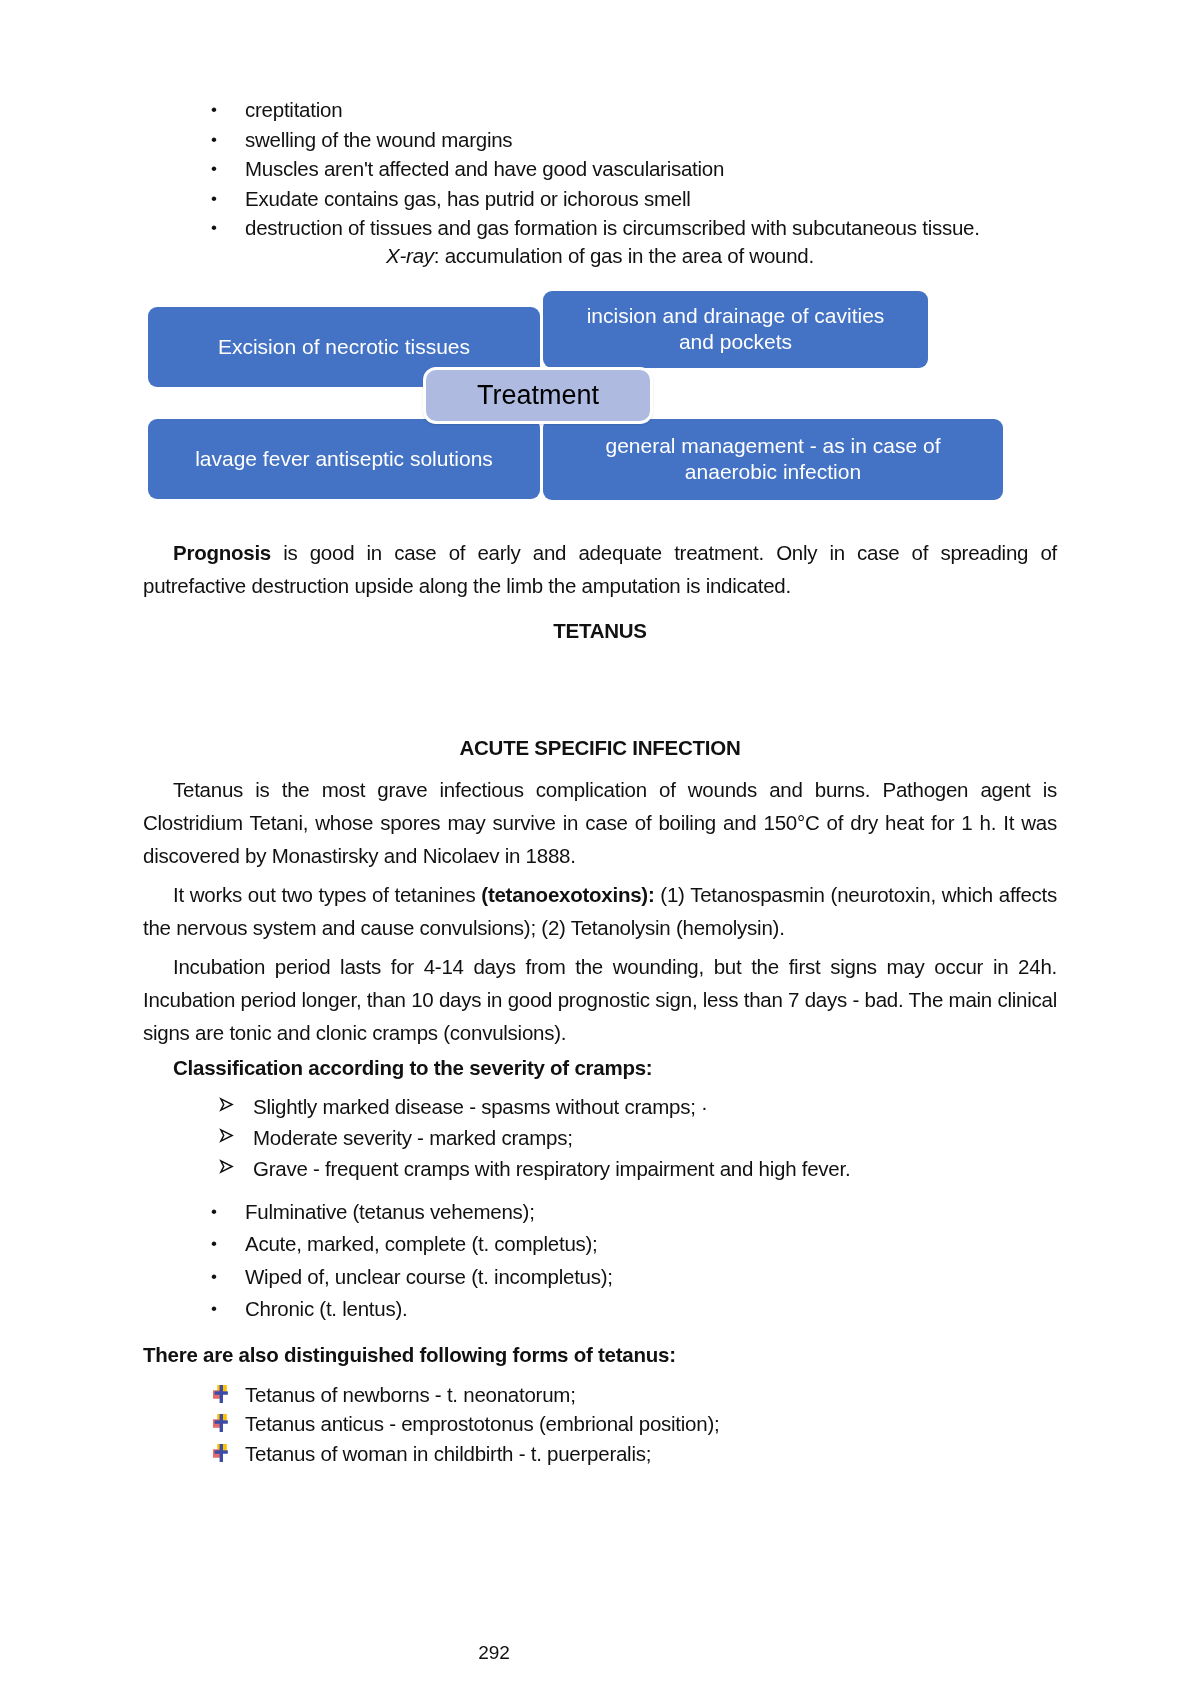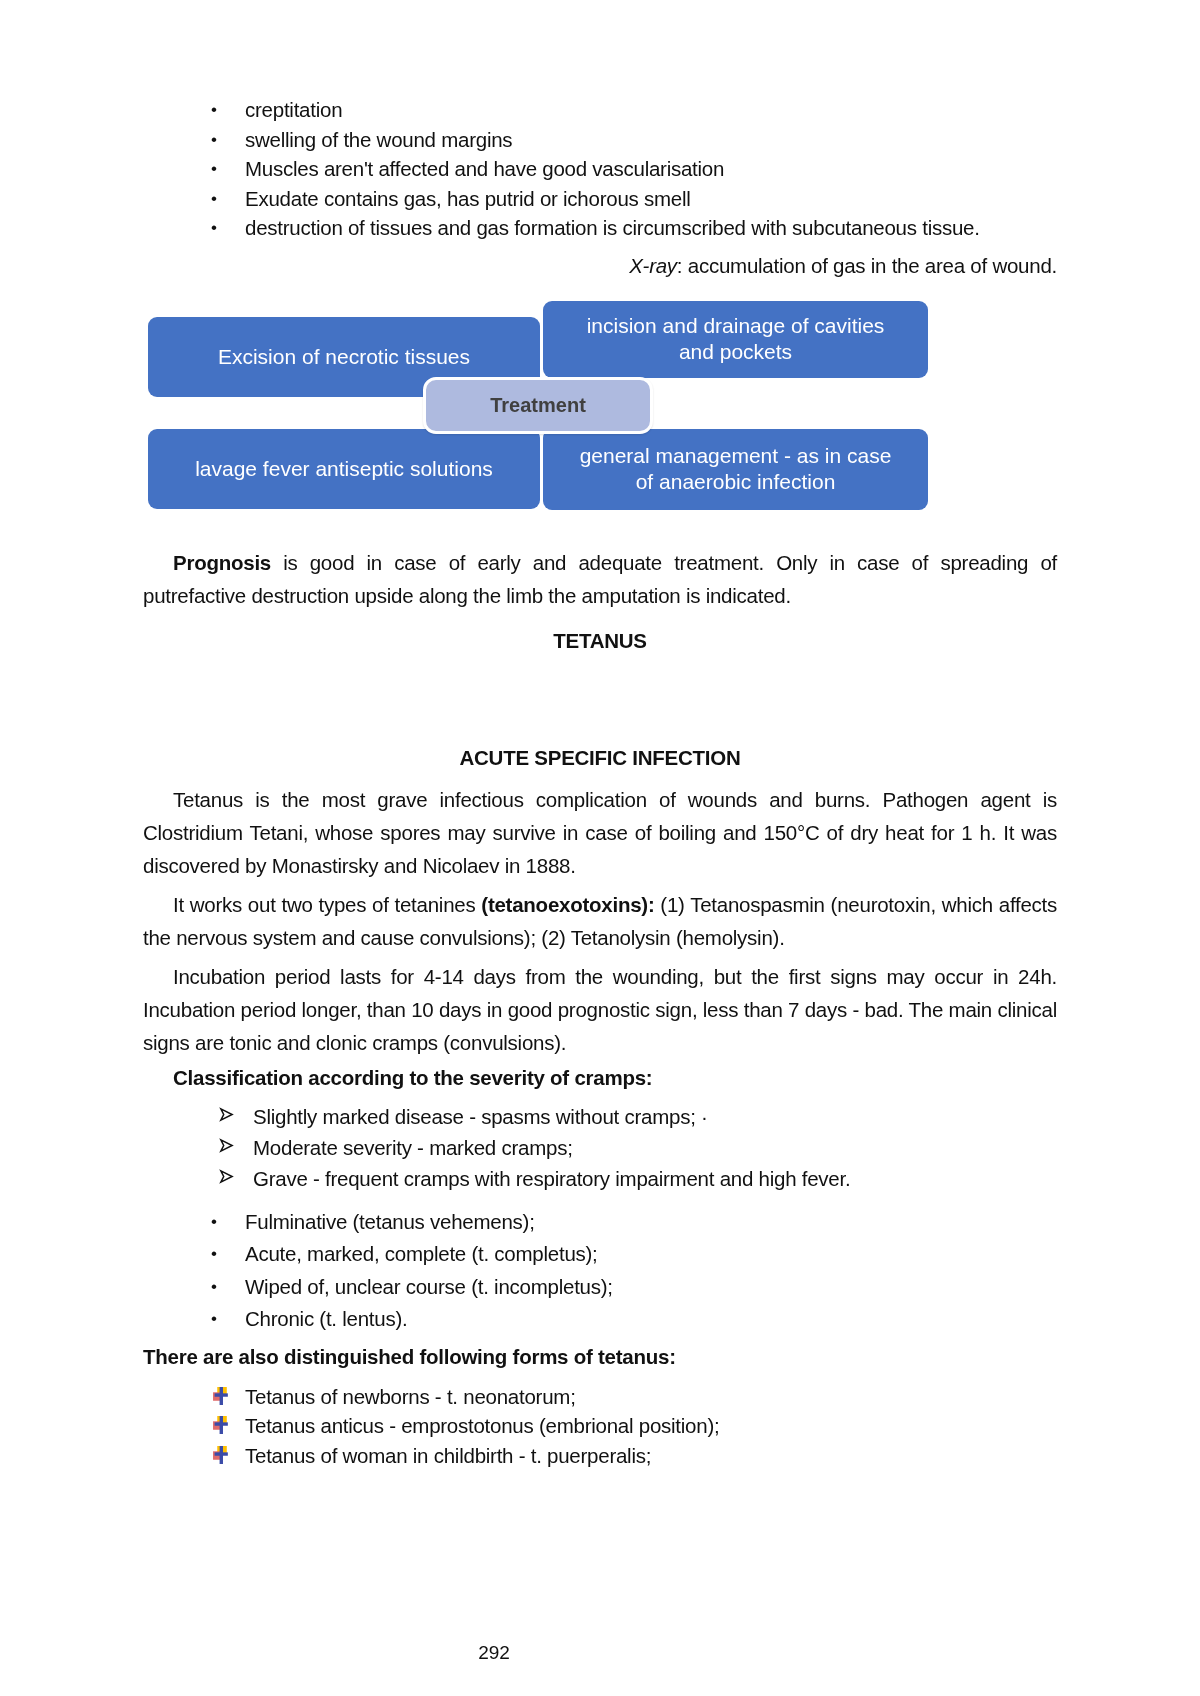--- a/index.html
+++ b/index.html
@@ -12,39 +12,39 @@
   .content { position:absolute; left:143px; top:0; width:914px; }
 
   
   .list { padding-top:0; }
   .li { display:flex; align-items:flex-start; }
   .li .txt { flex:1; }
   .dot-list .li { line-height:29.5px; margin-left:68px; }
   .dot-list .mk { width:34px; font-size:17px; }
   .symptoms { padding-top:95px; }
 
-  .xray { margin-top:10px; text-align:right; line-height:26px; }
+  .xray { text-align:center; line-height:26px; }
   .xray .it { font-style:italic; }
 
   
   .diagram { position:relative; margin-top:22px; margin-left:5px; width:780px; height:208px; }
   .dbox {
     position:absolute; background:#4472C4; color:#fff; border-radius:9px;
     display:flex; align-items:center; justify-content:center; text-align:center;
     font-size:21px; line-height:26px; padding:0 30px; letter-spacing:0;
   }
   .dbox.tl { left:0;   top:16px;     width:392px; height:80px; }
   .dbox.tr { left:395px; top:0;   width:385px; height:77px; }
   .dbox.bl { left:0;   top:128px; width:392px; height:80px; }
-  .dbox.br { left:395px; top:128px; width:385px; height:81px; }
+  .dbox.br { left:395px; top:128px; width:460px; height:81px; }
   .dcenter {
     position:absolute; left:275px; top:76px; width:230px; height:57px;
     background:#AEBADF; border:3px solid #ffffff; border-radius:13px;
     display:flex; align-items:center; justify-content:center;
-    font-weight:bold; color:#404040; font-size:20px; letter-spacing:0;
+    font-weight:normal; color:#000000; font-size:27px; letter-spacing:0;
     box-shadow:0 1px 2px rgba(0,0,0,0.12);
   }
 
   .para { line-height:33px; text-align:justify; text-indent:30px; }
   .prognosis { margin-top:37px; }
   .lead-bold { font-weight:bold; }
 
   .h-center { text-align:center; font-weight:bold; line-height:26px; }
   .h-acute { margin-top:91px; }
   .h-tetanus { margin-top:16px; }
@@ -56,21 +56,21 @@
 
   .subhead { font-weight:bold; line-height:26px; }
   .sev-head { margin-top:6px; text-indent:30px; }
   .arrow-list { margin-top:10px; }
   .arrow-list .li { line-height:31px; margin-left:76px; }
   .arrow-list .mk { width:34px; padding-top:6px; }
   .course-head { margin-top:8px; }
   .course-list { margin-top:12px; }
   .course-list .li { line-height:32.5px; margin-left:68px; }
   .course-list .mk { width:34px; font-size:17px; }
-  .forms-head { margin-top:8px; }
+  .forms-head { margin-top:16px; }
   .forms-list { margin-top:12px; }
   .forms-list .li { line-height:29.5px; margin-left:70px;justify-content:space-between; }
   .forms-list .mk { width:32px; padding-top:5px; }
 
   .pagenum { position:absolute; left:0; top:1642px; width:988px; text-align:center; font-size:19px; letter-spacing:0; }
 
   .aicon { display:block; width:15px; height:15px; }
   .cicon { display:block; width:17px; height:18px; }
 </style>
 </head>

